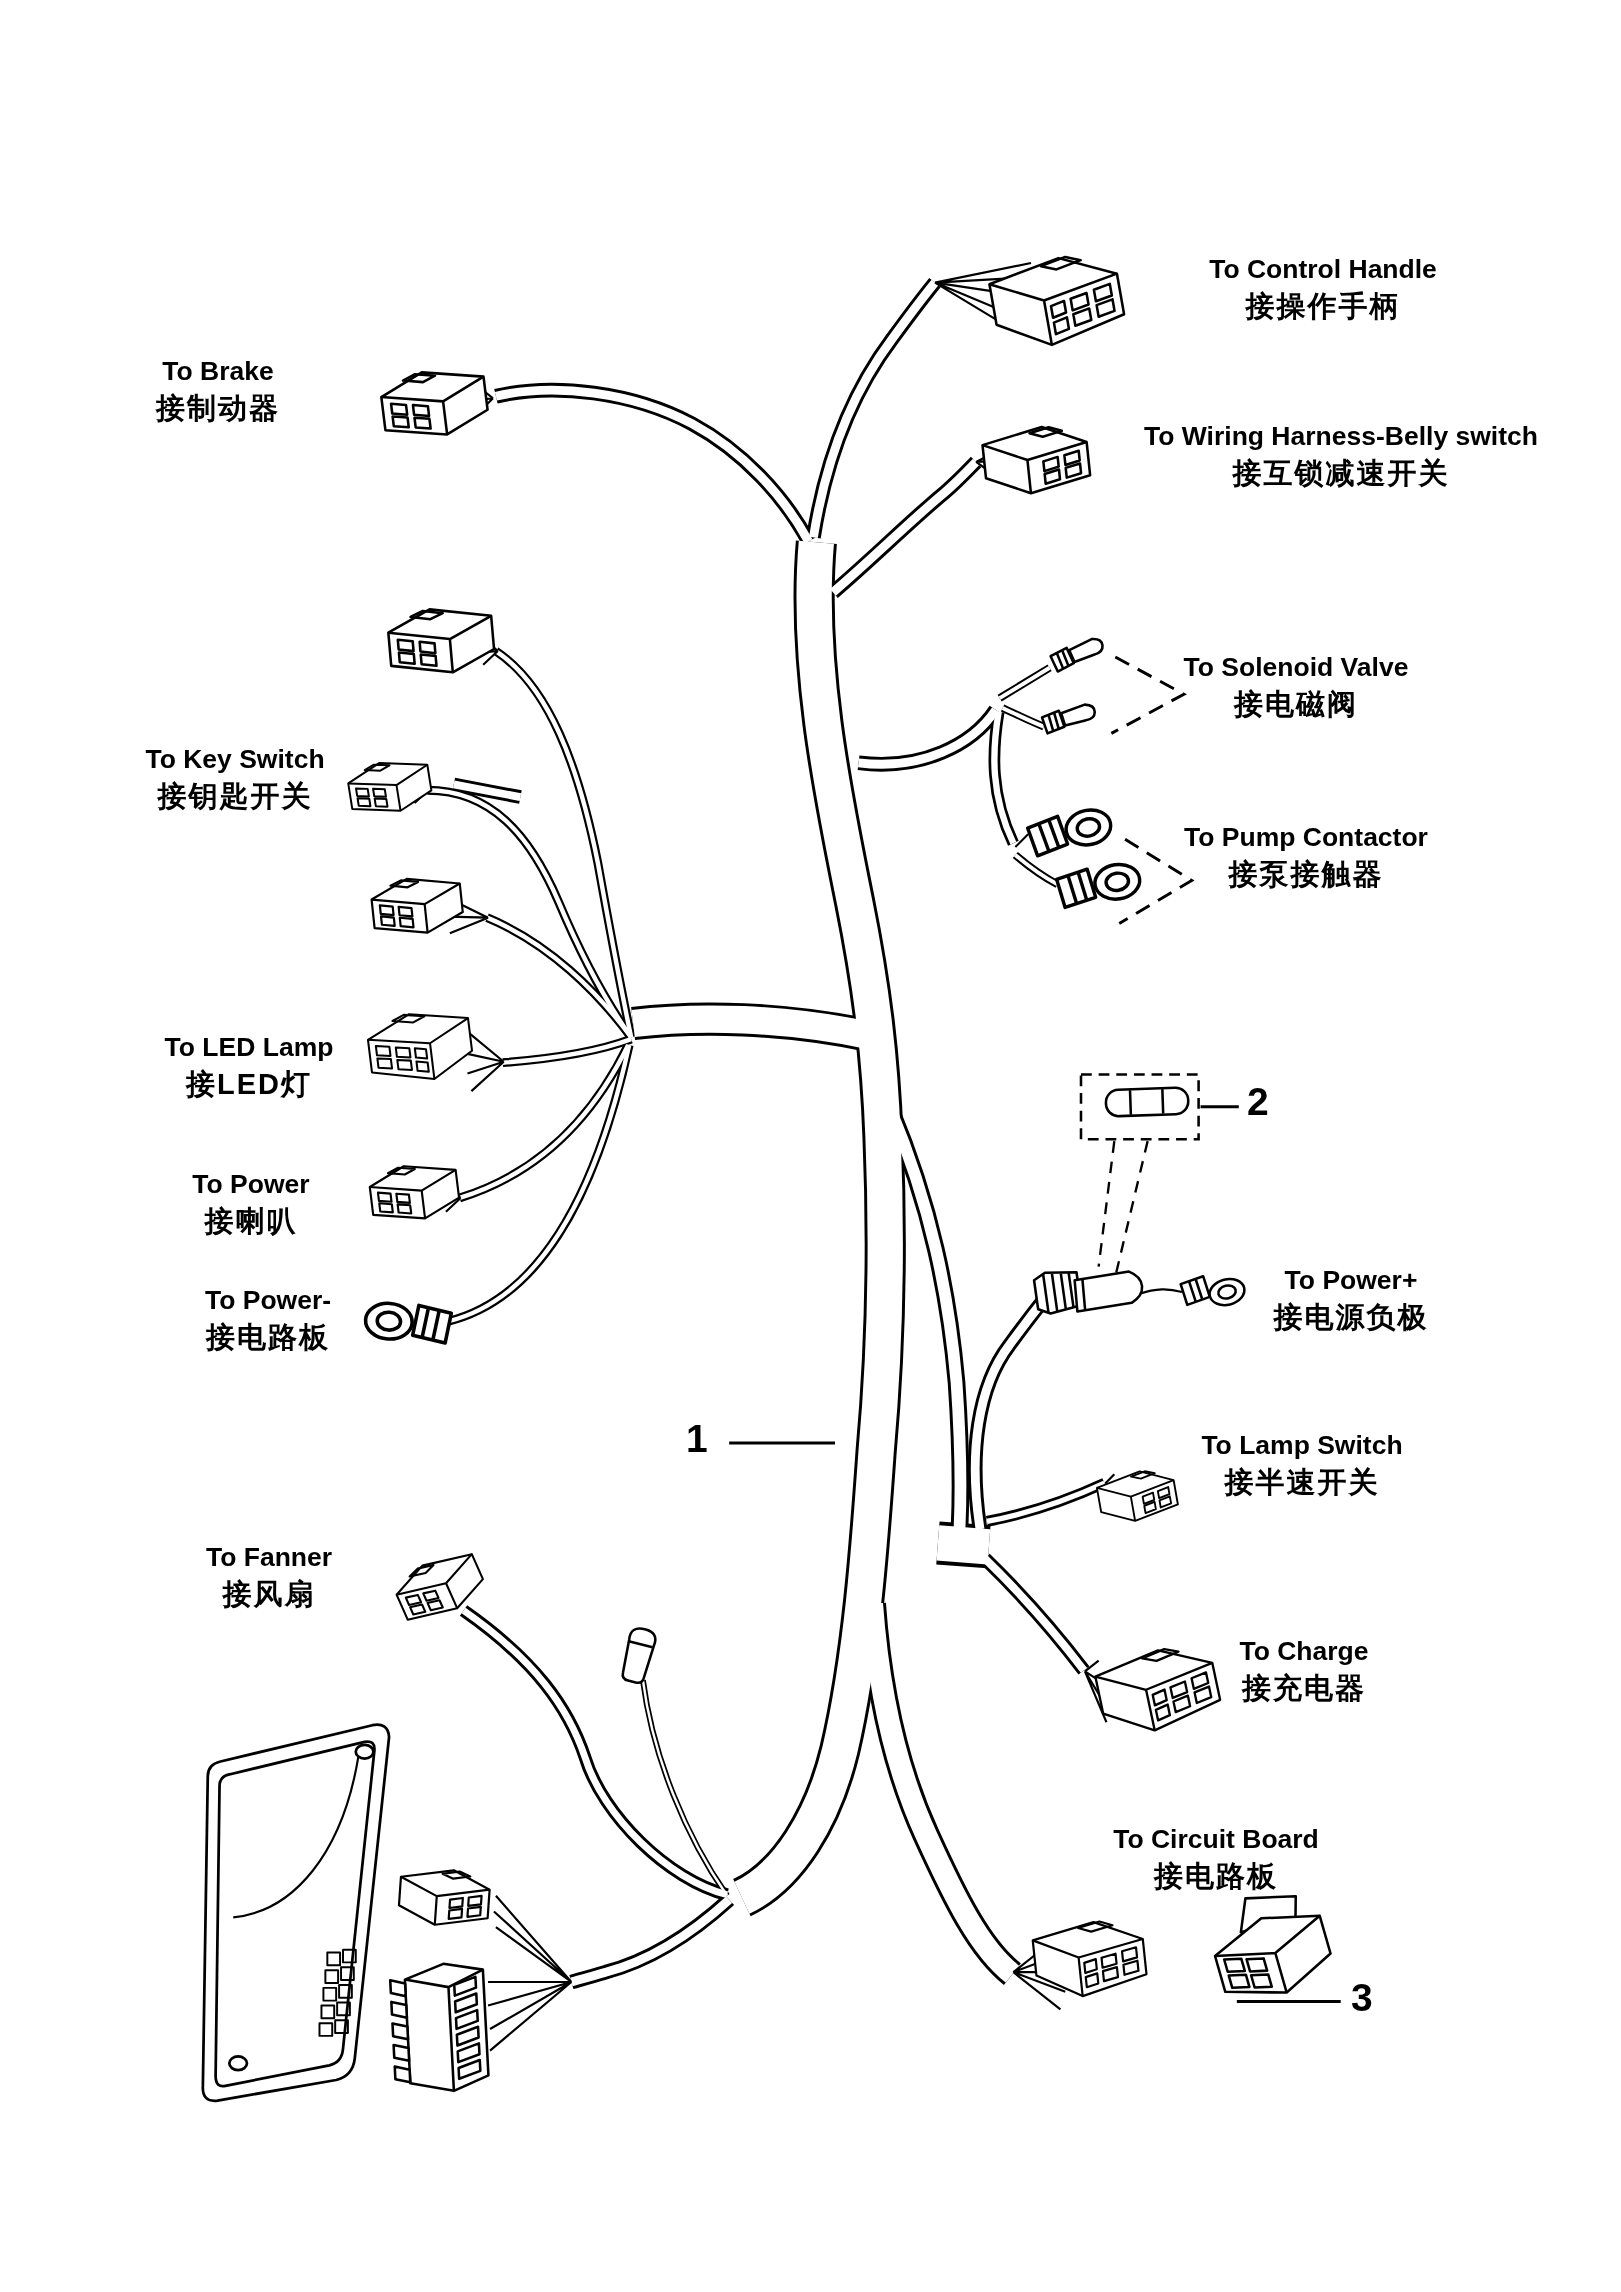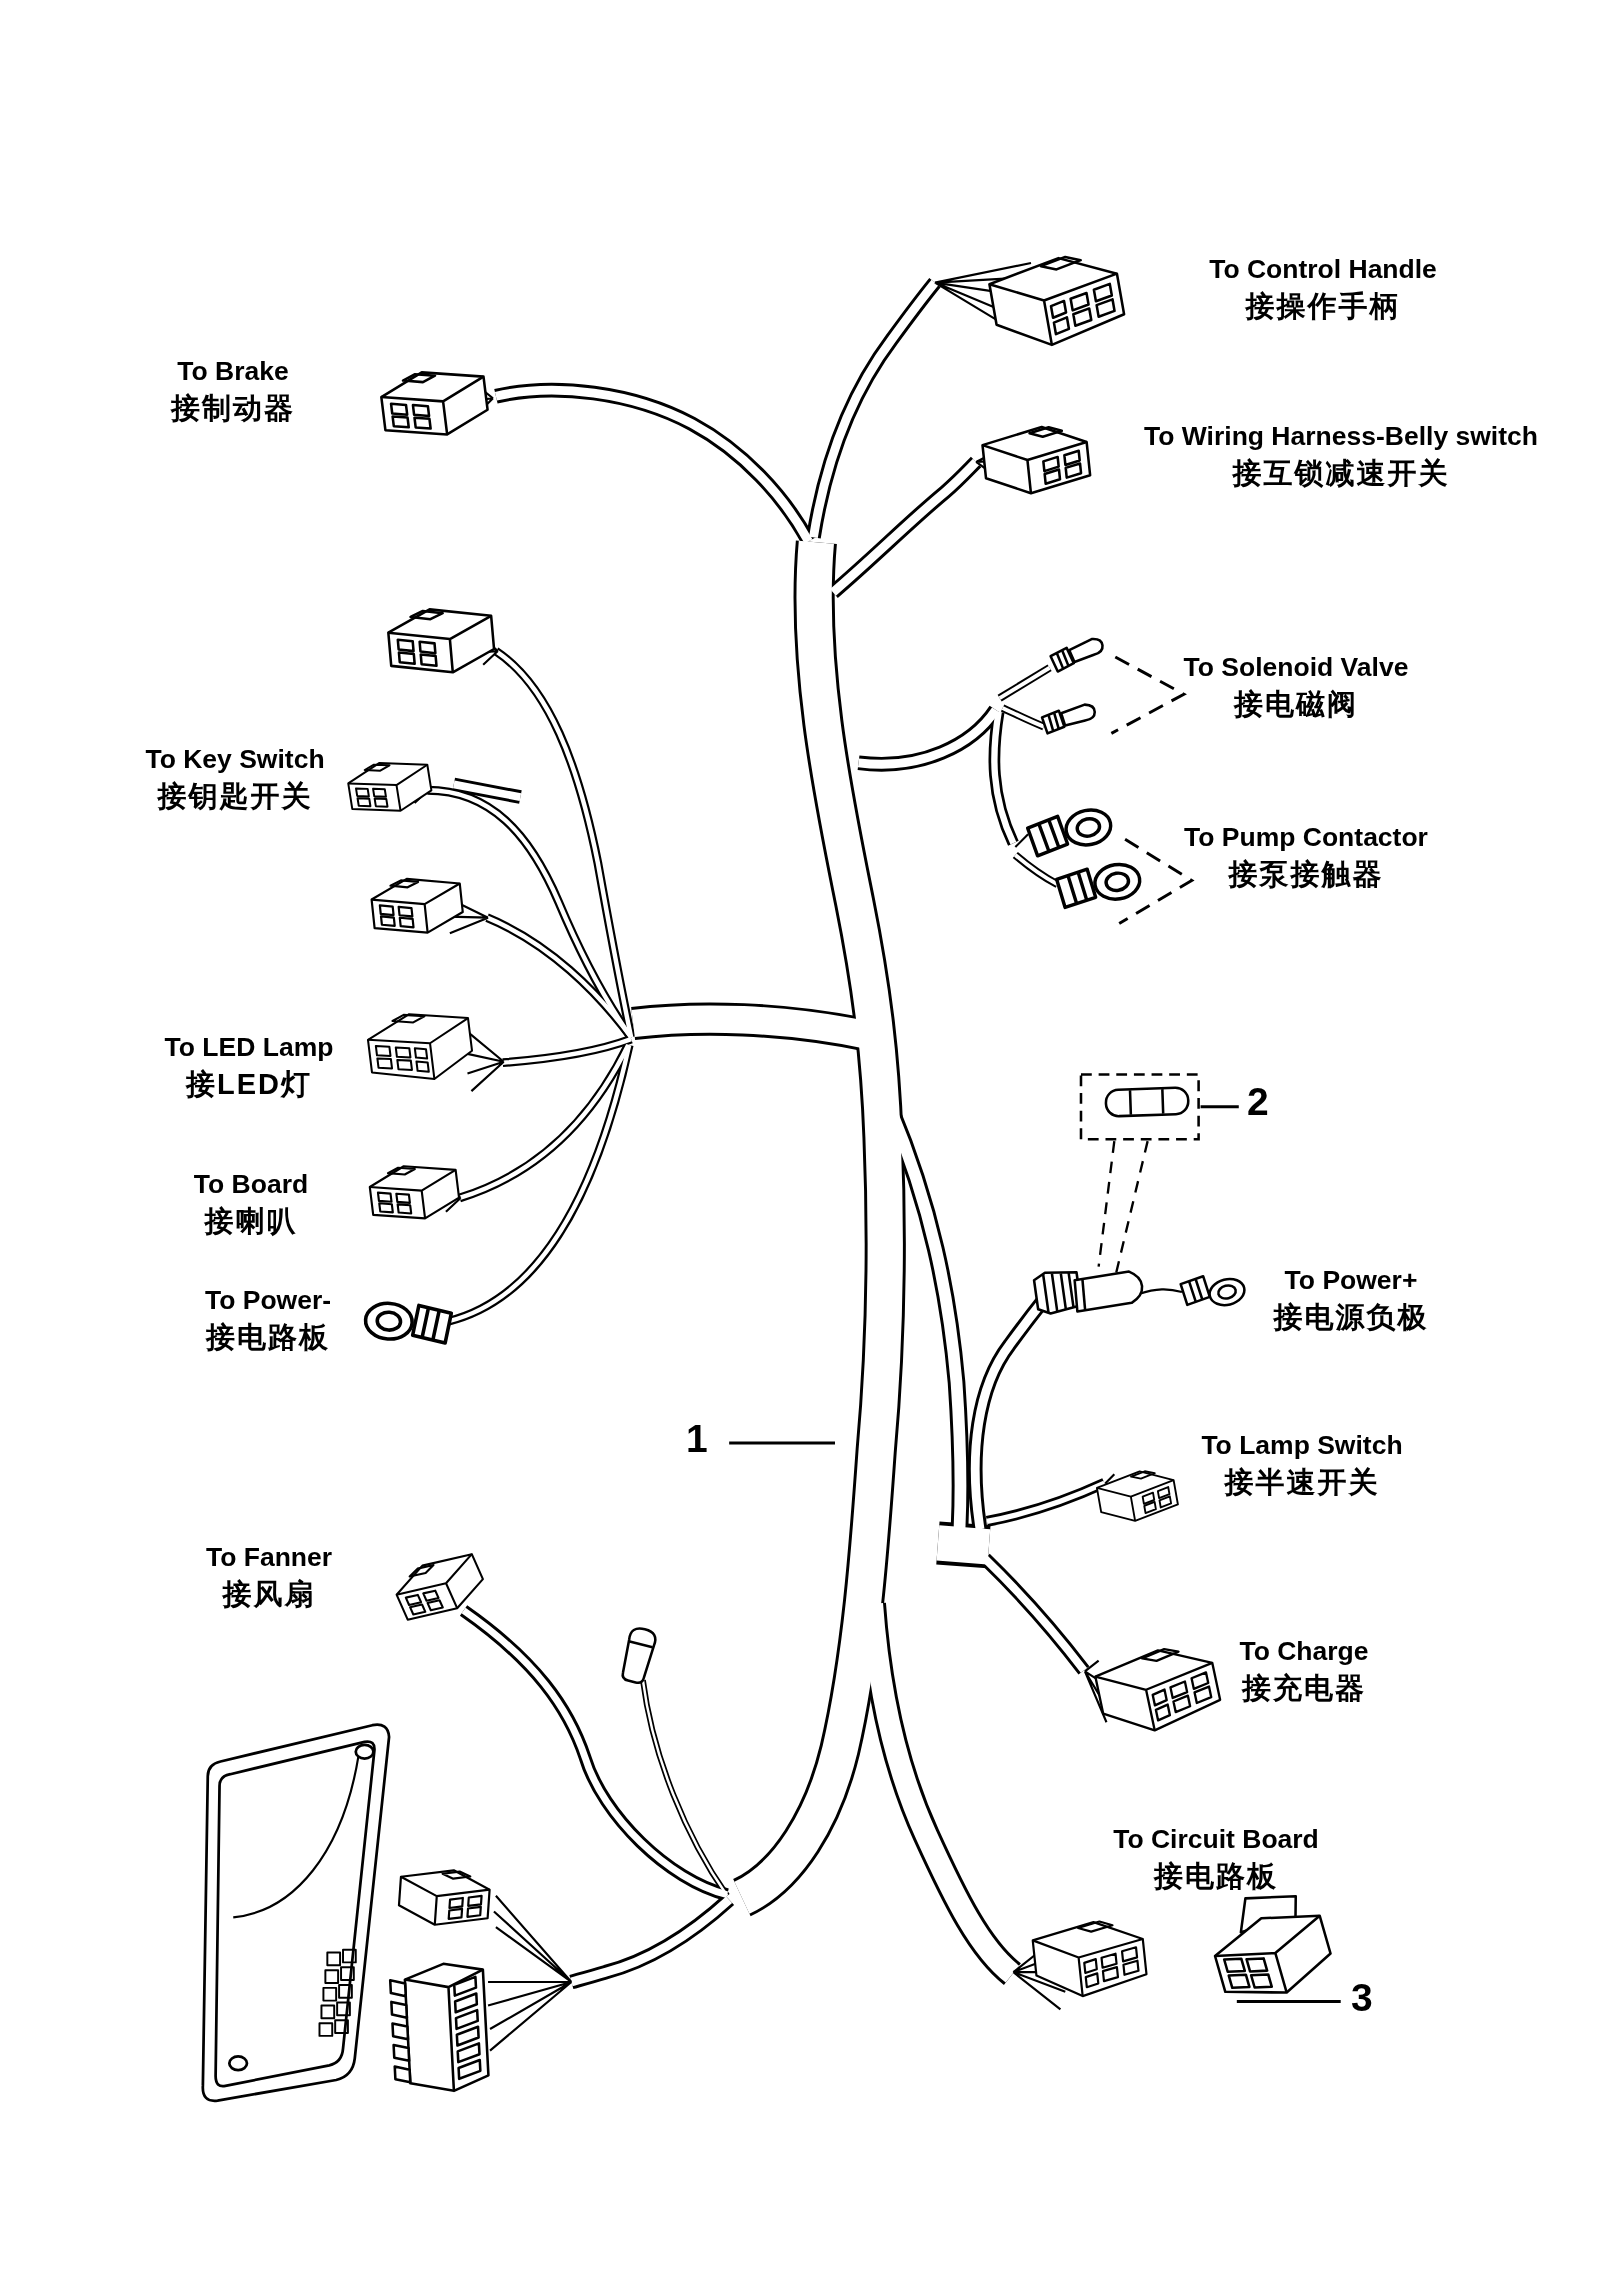--- a/index.html
+++ b/index.html
@@ -242,34 +242,34 @@
 </svg>
 
 <div class="label" style="left:1341px;top:420px">
   <span class="en">To Wiring Harness-Belly switch</span>
   <span class="zh">接互锁减速开关</span>
 </div>
 <div class="label" style="left:1323px;top:253px">
   <span class="en">To Control Handle</span>
   <span class="zh">接操作手柄</span>
 </div>
-<div class="label" style="left:233px;top:355px">
+<div class="label" style="left:218px;top:355px">
   <span class="en">To Brake</span>
   <span class="zh">接制动器</span>
 </div>
 <div class="label" style="left:235px;top:743px">
   <span class="en">To Key Switch</span>
   <span class="zh">接钥匙开关</span>
 </div>
 <div class="label" style="left:249px;top:1031px">
   <span class="en">To LED Lamp</span>
   <span class="zh">接LED灯</span>
 </div>
 <div class="label" style="left:251px;top:1168px">
-  <span class="en">To Board</span>
+  <span class="en">To Power</span>
   <span class="zh">接喇叭</span>
 </div>
 <div class="label" style="left:268px;top:1284px">
   <span class="en">To Power-</span>
   <span class="zh">接电路板</span>
 </div>
 <div class="label" style="left:1306px;top:821px">
   <span class="en">To Pump Contactor</span>
   <span class="zh">接泵接触器</span>
 </div>

